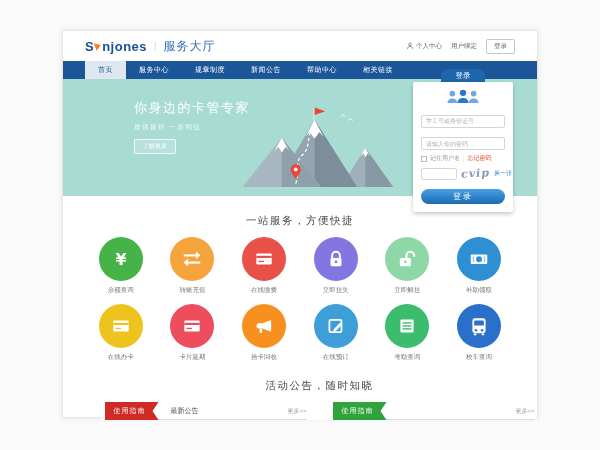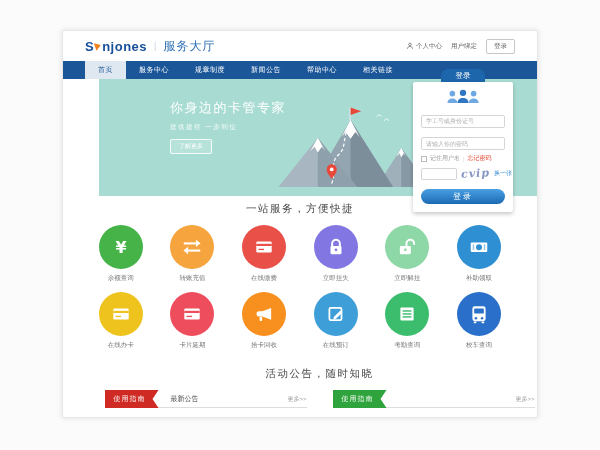--- a/index.html
+++ b/index.html
@@ -23,21 +23,21 @@
   .header-menu .link { color:#666; cursor:pointer; display:flex; align-items:center; gap:2px; }
   .btn-outline { border:1px solid #c6c6c6; border-radius:2px; padding:2px 7px; color:#555; cursor:pointer; background:#fff; }
 
   
   .main-nav { position:absolute; top:30px; left:0; right:0; height:18px; background:#1b5698;
               display:flex; padding-left:22px; }
   .nav-item { line-height:18px; padding:0 13px; font-size:7px; color:#fff; cursor:pointer; letter-spacing:.5px; }
   .nav-item.active { background:#dfe8f0; color:#1b5698; }
 
   
-  .banner { position:absolute; top:48px; left:0; right:0; height:117px; background:#a8dcd2; overflow:hidden;margin-left:36px; }
+  .banner { position:absolute; top:48px; left:0; right:0; height:117px; background:#a8dcd2; overflow:hidden; }
   .hero { position:absolute; left:71px; top:20px; z-index:2; }
   .hero-headline { color:#fff; font-size:13px; letter-spacing:1.5px; }
   .hero-subline { color:rgba(255,255,255,.95); font-size:6.5px; letter-spacing:1.5px; margin-top:6px; }
   .hero-btn { display:inline-block; margin-top:7px; font-size:6px; color:#fff;
               border:1px solid rgba(255,255,255,.85); background:rgba(255,255,255,.18);
               padding:2px 8px; border-radius:2px; cursor:pointer; }
   .mtn { position:absolute; left:155px; bottom:0; width:180px; height:100px; z-index:1; }
 
   
   .login-wrap { position:absolute; left:350px; top:38px; width:100px; z-index:3; }
@@ -56,21 +56,21 @@
   .captcha-row { display:flex; align-items:center; gap:4px; margin-bottom:5px; }
   .captcha-row input { width:36px; margin-bottom:0; height:12px; }
   .captcha-text { font-size:11px; font-style:italic; font-weight:bold; color:#8795c2;
                   font-family:"DejaVu Serif", serif; letter-spacing:1px; transform:rotate(-3deg); cursor:pointer; }
   .change-link { font-size:6px; color:#3f8fd6; cursor:pointer; white-space:nowrap; }
   .login-submit { width:100%; height:15px; border:none; border-radius:8px; color:#fff; font-size:8px;
                   background:linear-gradient(#4aa0e4,#1a6ab2); cursor:pointer; letter-spacing:2px; }
 
   
   .services { position:absolute; top:165px; left:0; right:0; height:165px; text-align:center; background:#fff; }
-  .section-title { font-size:10.5px; color:#4a4a4a; letter-spacing:1.5px; padding-top:6px; }
+  .section-title { font-size:10.5px; color:#4a4a4a; letter-spacing:1.5px; padding-top:18px; }
   .svc-grid { width:430px; margin:9px auto 0; display:flex; flex-wrap:wrap; }
   .svc-cell { width:16.66%; margin-bottom:9px; cursor:pointer; }
   .svc-circle { width:44px; height:44px; border-radius:50%; margin:0 auto;
                 display:flex; align-items:center; justify-content:center; }
   .svc-label { font-size:6.5px; color:#777; margin-top:5px; }
   .more-btn { display:inline-block; margin-top:2px; background:#f4731f; color:#fff; font-size:7.5px;
               padding:4px 13px; border-radius:3px; cursor:pointer; letter-spacing:1px; }
 
   
   .announce { position:absolute; top:330px; left:15px; right:0; text-align:center; background:#fff;margin-left:24px; }

